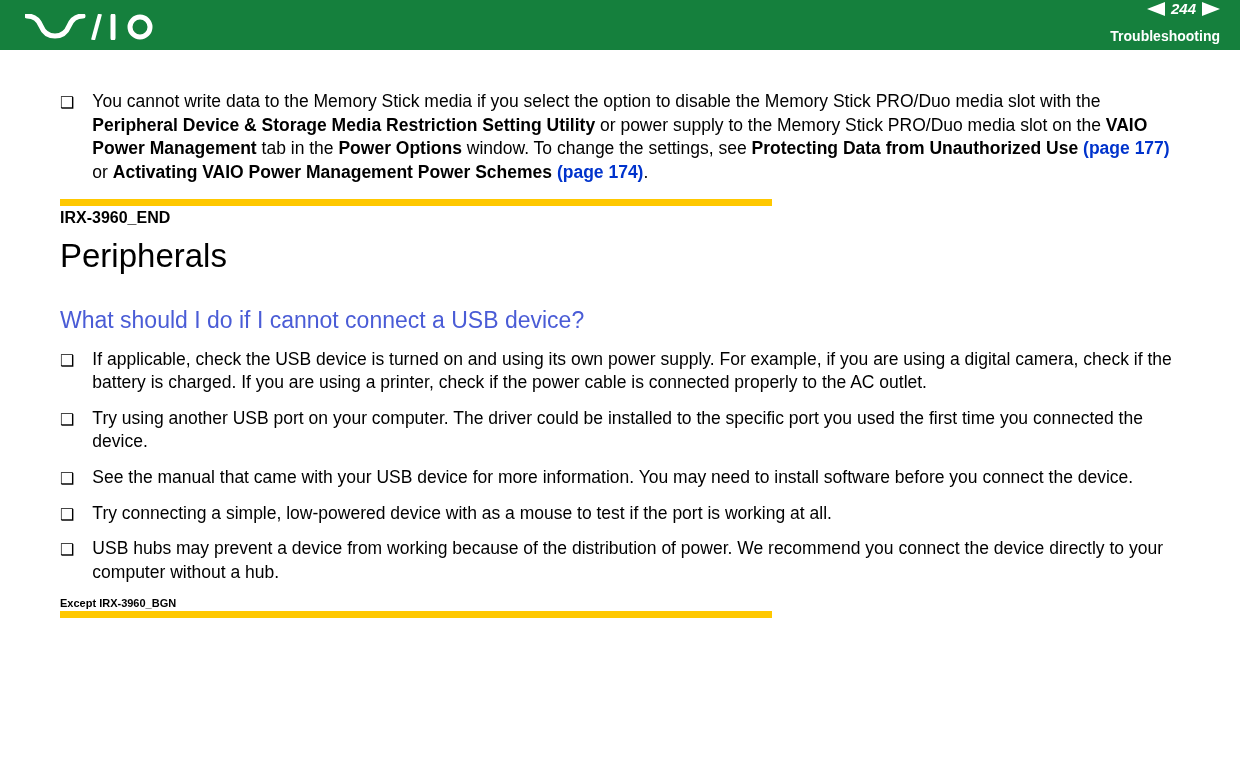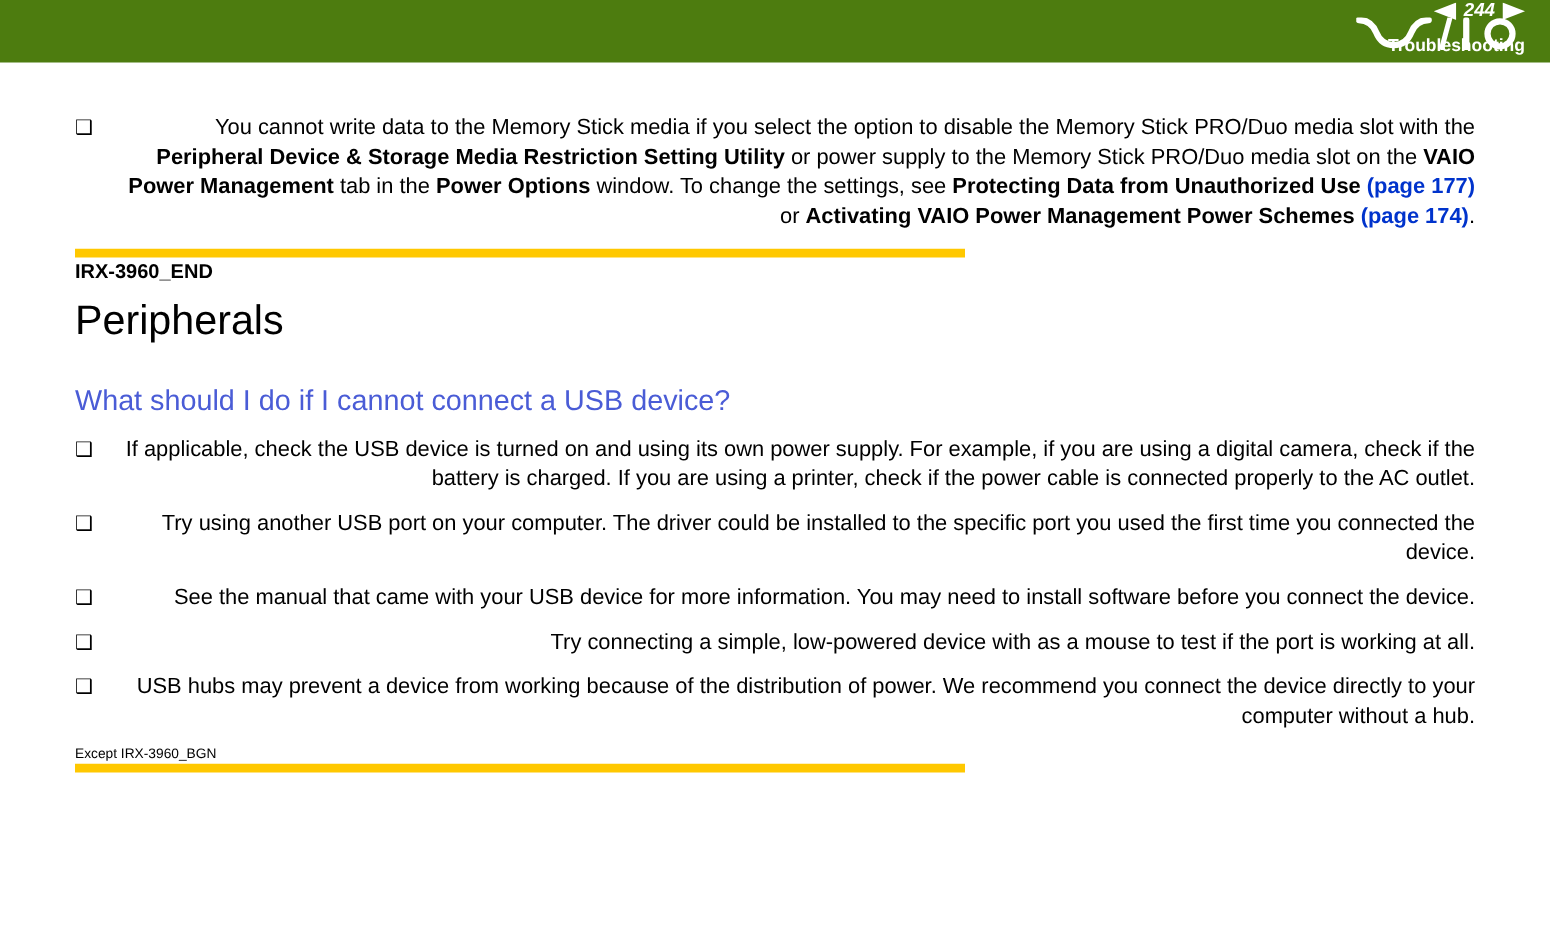--- a/index.html
+++ b/index.html
@@ -4,25 +4,25 @@
   <style>
     * { margin: 0; padding: 0; box-sizing: border-box; }
     body {
       width: 1240px;
       height: 761px;
       font-family: Arial, Helvetica, sans-serif;
       background: #fff;
       overflow: hidden;
     }
     .header {
-      background: #4d7c0f;
+      background: #15803d;
       height: 50px;
       display: flex;
       align-items: flex-end;
-      justify-content: flex-end;
+      justify-content: flex-start;
       padding: 0 20px 6px 25px;
       position: relative;
     }
     .nav-arrows {
       position: absolute;
       right: 20px;
       top: 0px;
       display: flex;
       align-items: center;
       gap: 6px;
@@ -58,21 +58,21 @@
       font-size: 17.5px;
       line-height: 1.35;
     }
     .bullet-marker {
       flex-shrink: 0;
       margin-right: 18px;
       font-size: 16px;
       position: relative;
       top: 2px;
     }
-    .bullet-text { flex: 1; text-align: right; }
+    .bullet-text { flex: 1; }
     .bold { font-weight: bold; }
     .link-blue { color: #0033cc; font-weight: bold; }
     .yellow-bar {
       height: 7px;
       background: #ffc800;
       width: 712px;
       margin-top: 14px;
     }
     .code-annot {
       font-size: 16px;
@@ -93,21 +93,21 @@
       margin-top: 32px;
     }
     .section-title-2 {
       font-size: 27px;
       margin-top: 10px;
       margin-bottom: 2px;
       font-weight: normal;
     }
     .code-annot-bottom {
       font-size: 11px;
-      font-weight: normal;
+      font-weight: bold;
       margin-top: 0;
     }
     .yellow-bar-bottom {
       height: 7px;
       background: #ffc800;
       width: 712px;
       margin-top: 2px;
     }
     a.link-blue { text-decoration: none; }
   </style>

